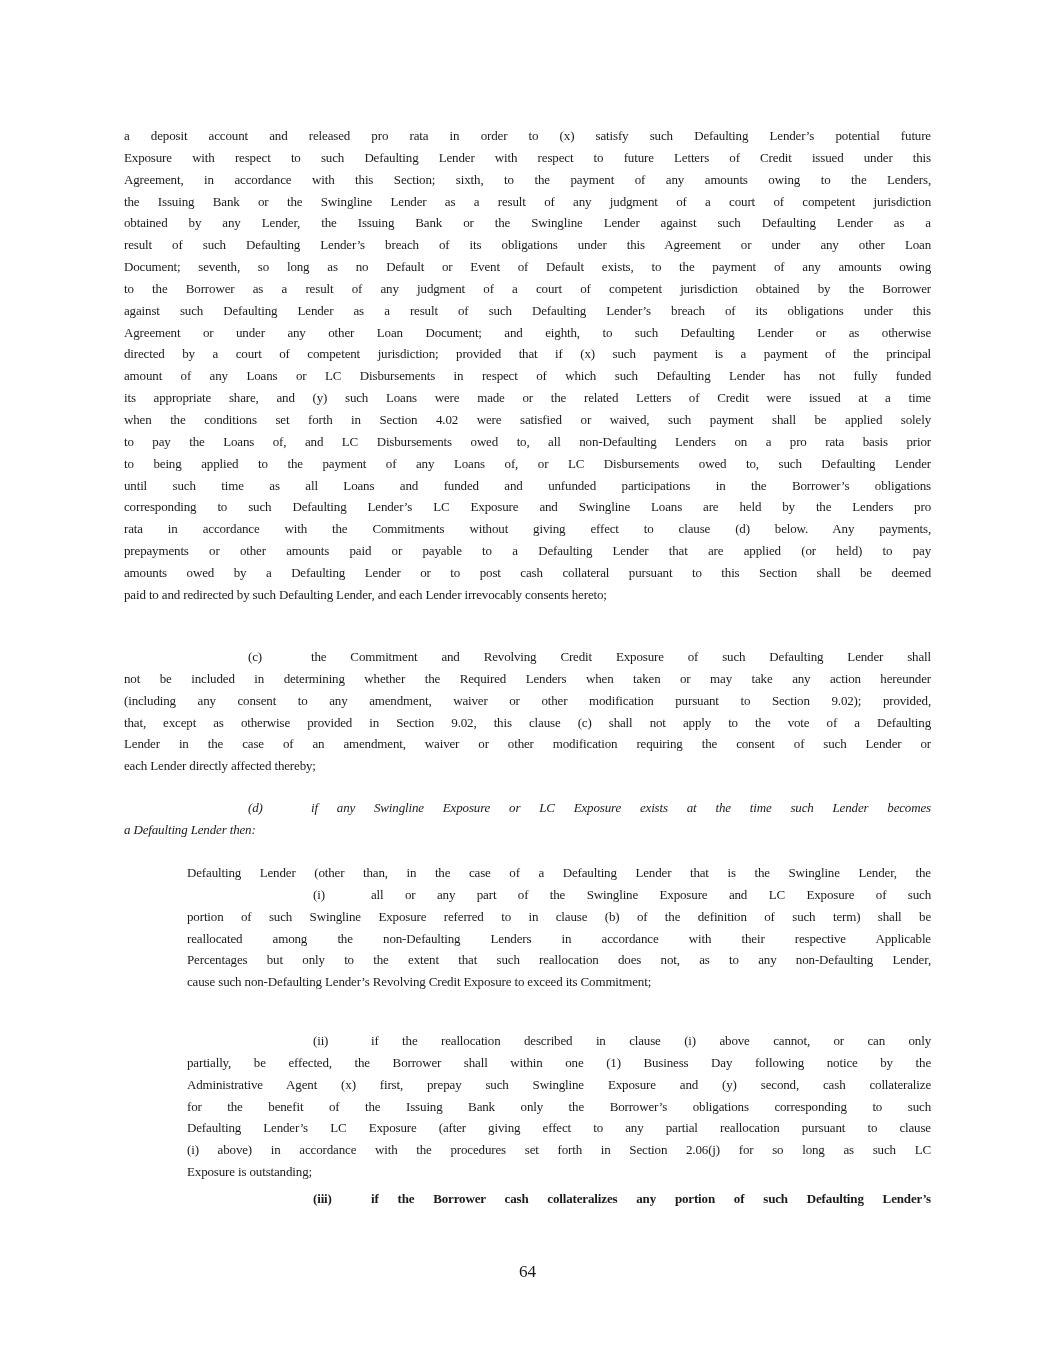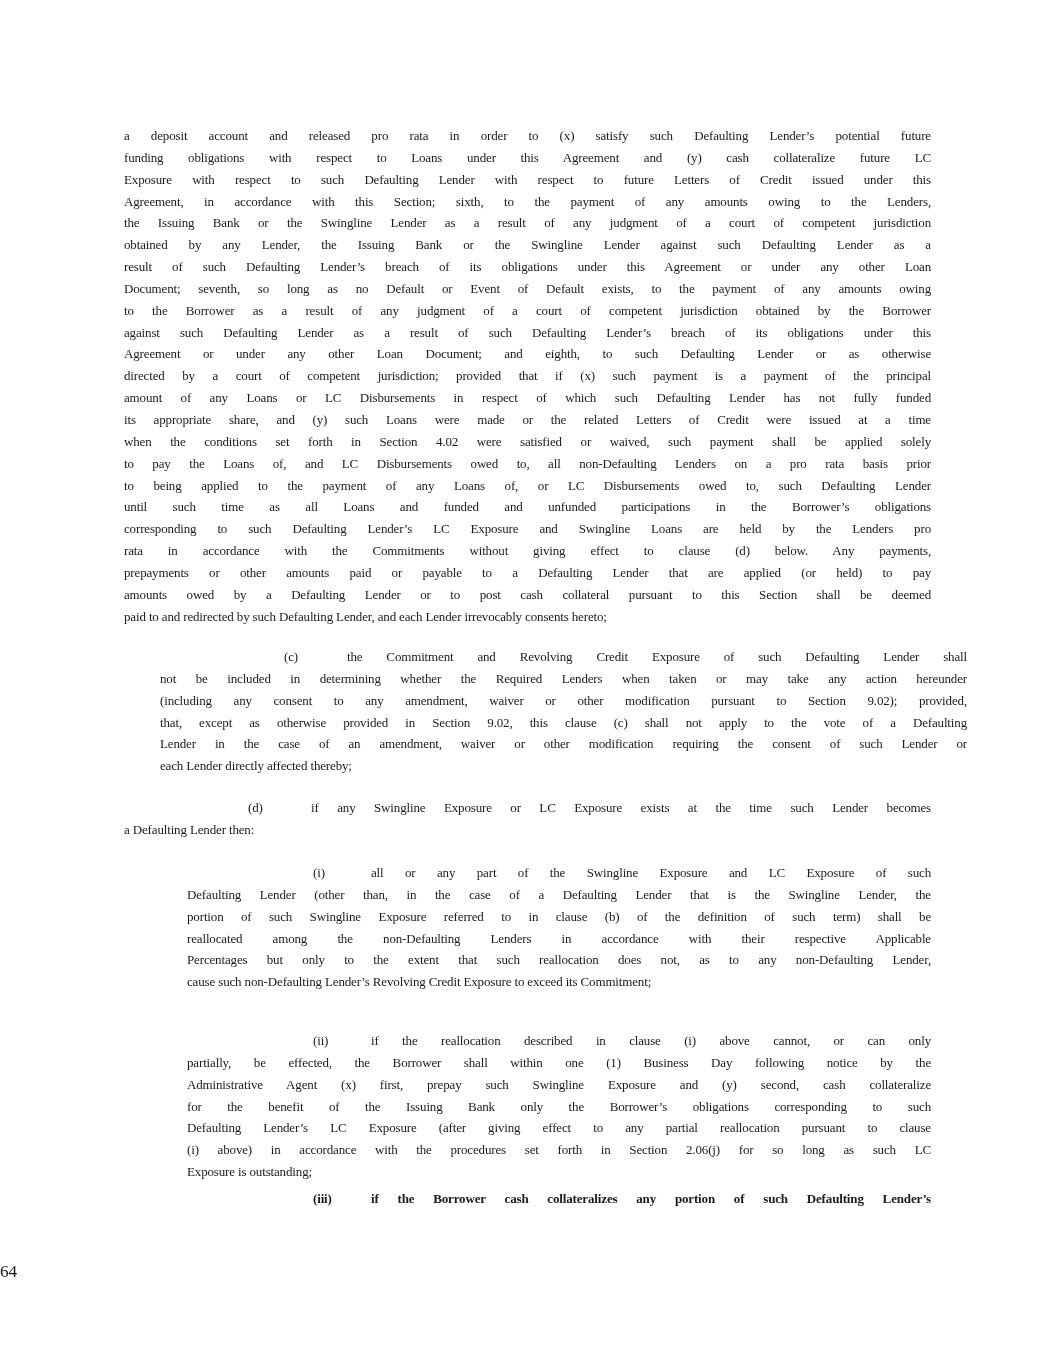--- a/index.html
+++ b/index.html
@@ -37,45 +37,45 @@
       text-align-last: justify;
       height: 21.85px;
     }
     .line.last {
       text-align-last: left;
     }
     .u {
       text-underline-offset: 2px;
     }
     .p-b { left: 124px; top: 125px; width: 807px; }
-    .p-c { left: 124px; top: 646px; width: 807px; margin-left: 36px; }
-    .p-d { left: 124px; top: 797px; width: 807px; }
+    .p-c { left: 124px; top: 646px; width: 807px; }
+    .p-d { left: 124px; top: 797px; width: 807px; font-style: italic; }
     .p-i { left: 187px; top: 862px; width: 744px; }
     .p-ii { left: 187px; top: 1014px; width: 744px; margin-top: 16px; }
     .p-iii { left: 187px; top: 1188px; width: 744px; font-weight: bold; }
     .ind1 { display:inline-block; width: 124px; }
     .lab1 { display:inline-block; width: 63px; }
     .ind2 { display:inline-block; width: 126px; }
     .lab2 { display:inline-block; width: 58px; }
     .page-num {
       position: absolute;
       left: 0;
       width: 1055px;
       top: 1262px;
+      text-align: center;
       font-size: 17.2px;
     }
   </style>
 </head>
 <body>
 
 <div class="page">
 
   <div class="para p-b">
     <span class="line">a deposit account and released pro rata in order to (x) satisfy such Defaulting Lender’s potential future</span>
-    <span class="line">funding obligations with respect to Loans under this Agreement and (y) cash collateralize future LC</span>
     <span class="line">Exposure with respect to such Defaulting Lender with respect to future Letters of Credit issued under this</span>
     <span class="line"><span>Agreement, in accordance with this Section; </span><span class="u">sixth</span><span>, to the payment of any amounts owing to the Lenders,</span></span>
     <span class="line">the Issuing Bank or the Swingline Lender as a result of any judgment of a court of competent jurisdiction</span>
     <span class="line">obtained by any Lender, the Issuing Bank or the Swingline Lender against such Defaulting Lender as a</span>
     <span class="line">result of such Defaulting Lender’s breach of its obligations under this Agreement or under any other Loan</span>
     <span class="line"><span>Document; </span><span class="u">seventh</span><span>, so long as no Default or Event of Default exists, to the payment of any amounts owing</span></span>
     <span class="line">to the Borrower as a result of any judgment of a court of competent jurisdiction obtained by the Borrower</span>
     <span class="line">against such Defaulting Lender as a result of such Defaulting Lender’s breach of its obligations under this</span>
     <span class="line"><span>Agreement or under any other Loan Document; and </span><span class="u">eighth</span><span>, to such Defaulting Lender or as otherwise</span></span>
     <span class="line">directed by a court of competent jurisdiction; provided that if (x) such payment is a payment of the principal</span>
@@ -100,22 +100,22 @@
     <span class="line">Lender in the case of an amendment, waiver or other modification requiring the consent of such Lender or</span>
     <span class="line last">each Lender directly affected thereby;</span>
   </div>
 
   <div class="para p-d">
     <span class="line"><span class="ind1"></span><span class="lab1">(d)</span><span style="display:inline-block;width:620px;text-align:justify;text-align-last:justify;">if any Swingline Exposure or LC Exposure exists at the time such Lender becomes</span></span>
     <span class="line last">a Defaulting Lender then:</span>
   </div>
 
   <div class="para p-i">
+    <span class="line">Defaulting Lender (other than, in the case of a Defaulting Lender that is the Swingline Lender, the</span>
     <span class="line"><span class="ind2"></span><span class="lab2">(i)</span><span style="display:inline-block;width:560px;text-align:justify;text-align-last:justify;">all or any part of the Swingline Exposure and LC Exposure of such</span></span>
-    <span class="line">Defaulting Lender (other than, in the case of a Defaulting Lender that is the Swingline Lender, the</span>
     <span class="line">portion of such Swingline Exposure referred to in clause (b) of the definition of such term) shall be</span>
     <span class="line">reallocated among the non-Defaulting Lenders in accordance with their respective Applicable</span>
     <span class="line">Percentages but only to the extent that such reallocation does not, as to any non-Defaulting Lender,</span>
     <span class="line last">cause such non-Defaulting Lender’s Revolving Credit Exposure to exceed its Commitment;</span>
   </div>
 
   <div class="para p-ii">
     <span class="line"><span class="ind2"></span><span class="lab2">(ii)</span><span style="display:inline-block;width:560px;text-align:justify;text-align-last:justify;">if the reallocation described in clause (i) above cannot, or can only</span></span>
     <span class="line">partially, be effected, the Borrower shall within one (1) Business Day following notice by the</span>
     <span class="line">Administrative Agent (x) first, prepay such Swingline Exposure and (y) second, cash collateralize</span>

